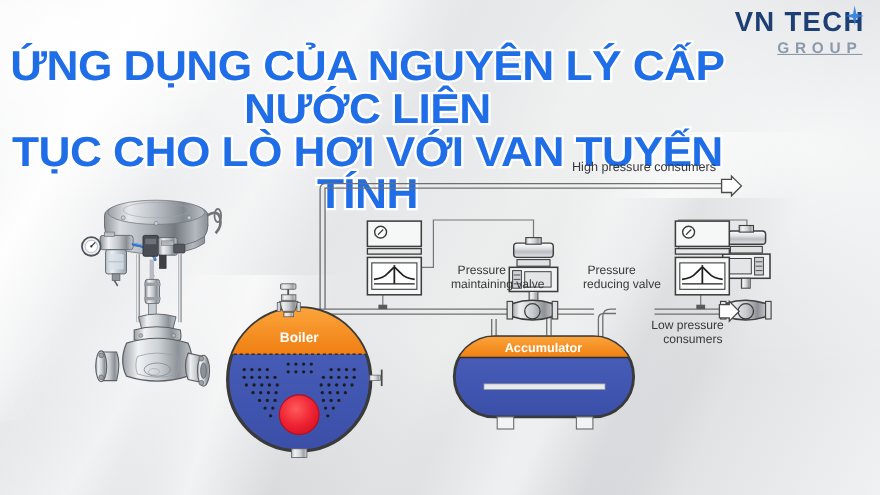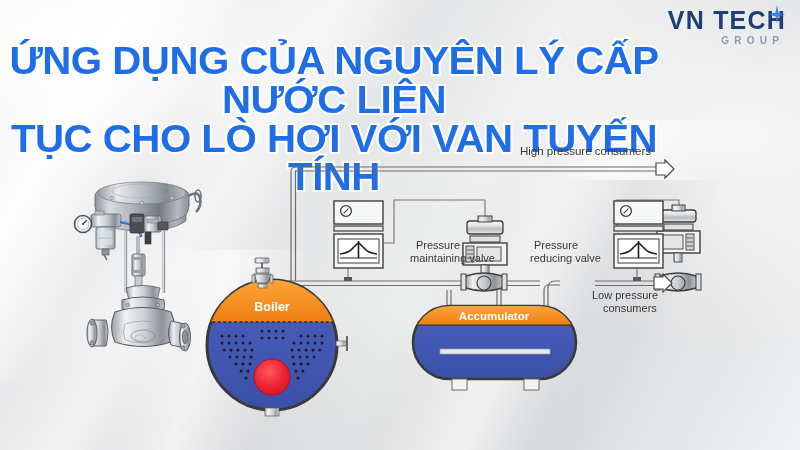--- a/index.html
+++ b/index.html
@@ -31,22 +31,22 @@
     background:linear-gradient(108deg,rgba(255,255,255,0) 40%,rgba(255,255,255,.65) 52%,rgba(255,255,255,0) 66%);}
 
   
   #logo{position:absolute;right:14px;top:8px;text-align:right;line-height:1;}
   #logo .vn{
     font-size:25px;font-weight:bold;letter-spacing:1.2px;
     color:#1d3f73;
     font-family:"Liberation Sans", sans-serif;
   }
   #logo .grp{
-    font-size:10px;font-weight:bold;letter-spacing:5.2px;
-    color:#8c99ab;margin-top:3px;padding-right:2px;
+    font-size:14px;font-weight:bold;letter-spacing:5.2px;
+    color:#8c99ab;margin-top:3px;padding-right:2px;text-decoration:underline;
   }
   #logo .spark{position:absolute;right:-2px;top:-4px;width:22px;height:22px;}
 
   
   #title{
     position:absolute;left:0;top:42px;width:668px;text-align:center;
     line-height:1.02;
   }
   #title .ln{
     display:block;

